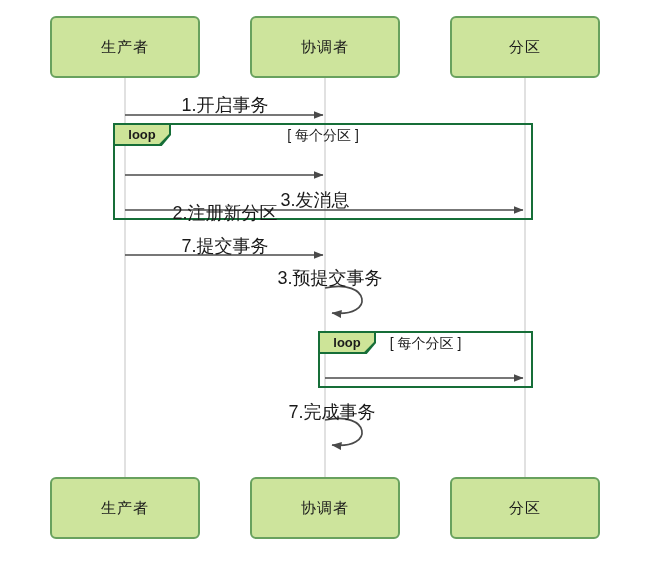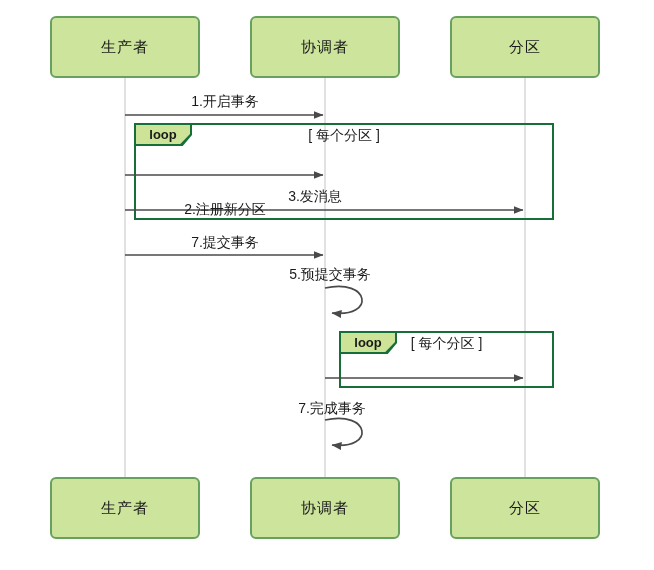--- a/index.html
+++ b/index.html
@@ -24,29 +24,28 @@
     border:2px solid var(--actor_border,#68a15e);
     border-radius:6px;
     display:flex;align-items:center;justify-content:center;
     font-size:15px;font-weight:500;
     letter-spacing:1px;
   }
   .arrow-layer{position:absolute;left:0;top:0;}
   .msg-label{
     position:absolute;
     transform:translateX(-50%);
-    font-size:14px;
+    font-size:18px;
     white-space:nowrap;
     background:transparent;
   }
   .loop-frame{
     position:absolute;
     box-sizing:border-box;
     border:2px solid var(--loop_border,#166e38);
-    margin-left:21px;
   }
   .loop-tag{
     position:absolute;left:-2px;top:-2px;
     width:58px;height:23px;
     clip-path:polygon(0 0,100% 0,100% 52%,84% 100%,0 100%);
     background:var(--loop_border,#166e38);
   }
   .loop-tag-inner{
     position:absolute;inset:2px;
     clip-path:polygon(0 0,100% 0,100% 48%,82% 100%,0 100%);
@@ -118,16 +117,16 @@
       <path d="M 325 288 C 370 278, 376 318, 332 313" marker-end="url(#arrowhead)"></path>
       <line x1="325" y1="378" x2="523" y2="378" marker-end="url(#arrowhead)"></line>
       <path d="M 325 420 C 370 410, 376 450, 332 445" marker-end="url(#arrowhead)"></path>
     </g>
   </svg>
 
   <div class="msg-label" style="left:225px;top:93px;">1.开启事务</div>
   <div class="msg-label" style="left:225px;top:153px;margin-top:48px;">2.注册新分区</div>
   <div class="msg-label" style="left:315px;top:188px;">3.发消息</div>
   <div class="msg-label" style="left:225px;top:234px;">7.提交事务</div>
-  <div class="msg-label" style="left:330px;top:266px;">5.预提交事务</div>
+  <div class="msg-label" style="left:330px;top:266px;">3.预提交事务</div>
   <div class="msg-label" style="left:332px;top:400px;">7.完成事务</div>
 
 </div>
 
 </body></html>

